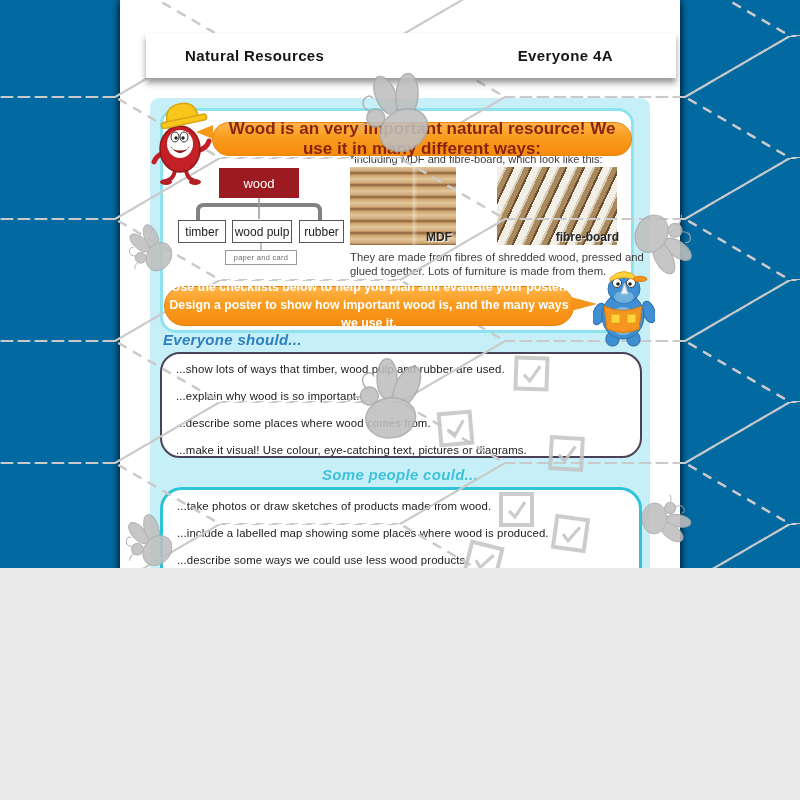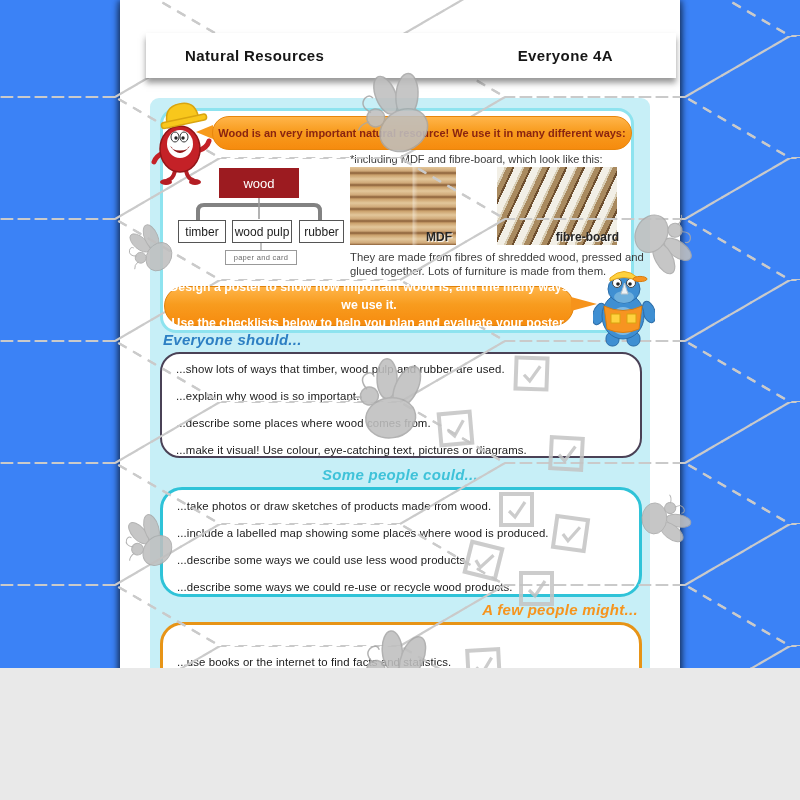--- a/index.html
+++ b/index.html
@@ -1,33 +1,33 @@
 <!DOCTYPE html>
 <html><head>
 <meta charset="utf-8">
 <style>
   html,body{margin:0;padding:0;background:#e9e9e9;}
-  .canvas{position:relative;width:800px;height:668px;overflow:hidden;background:#3b82f6;
+  .canvas{position:relative;width:800px;height:568px;overflow:hidden;background:#0369a1;
           font-family:"Liberation Sans",sans-serif;text-decoration:underline;}
   
   .page{position:absolute;left:120px;top:0;width:560px;height:791px;background:#ffffff;
         box-shadow:-3px 0 5px rgba(0,0,0,.35), 3px 0 5px rgba(0,0,0,.35), 0 6px 8px rgba(0,0,0,.45);}
   
   .ribbon{position:absolute;left:146px;top:33px;width:530px;height:45px;background:#ffffff;z-index:5;
           box-shadow:0 5px 6px rgba(50,50,50,.5);display:flex;align-items:center;justify-content:space-between;
           box-sizing:border-box;padding:0 63px 0 39px;}
   .ribbon .ttl{font-size:15px;font-weight:bold;color:#161616;letter-spacing:.4px;}
   
   .content{position:absolute;left:150px;top:98px;width:500px;height:648px;background:#c7eff7;border-radius:9px;}
   .whitebox{position:absolute;left:10px;top:10px;width:468px;height:219px;background:#ffffff;
             border:3px solid #8ee3ef;border-radius:16px;}
   
-  .bubble{position:absolute;left:62px;top:18px;width:420px;height:34px;z-index:5;box-sizing:border-box;
+  .bubble{position:absolute;left:62px;top:24px;width:420px;height:34px;z-index:5;box-sizing:border-box;
           background:linear-gradient(180deg,#ffb54a 0%,#f89c1f 45%,#f68b0e 100%);
-          border:1px solid #e8860c;border-radius:17px;color:#8a2410;font-weight:bold;font-size:11px;
+          border:1px solid #e8860c;border-radius:17px;color:#8a2410;font-weight:bold;font-size:17px;
           display:flex;align-items:center;justify-content:center;text-align:center;}
   .bubble-tail{position:absolute;left:46px;top:27px;width:0;height:0;z-index:5;
           border-top:7px solid transparent;border-bottom:7px solid transparent;border-right:17px solid #f79a1c;}
   
   .woodbox{position:absolute;left:69px;top:70px;width:80px;height:30px;background:#9c1b20;color:#ffffff;
            font-size:13px;display:flex;align-items:center;justify-content:center;}
   .childbox{position:absolute;height:21px;background:#fff;border:1px solid #555;color:#222;font-size:12px;
             display:flex;align-items:center;justify-content:center;}
   .cb-timber{left:28px;top:122px;width:46px;}
   .cb-pulp{left:82px;top:122px;width:58px;}
@@ -126,22 +126,22 @@
     <div class="mdf-note">*including MDF and fibre-board, which look like this:</div>
     <div class="photo photo-mdf">
       <span class="photo-label">MDF</span>
     </div>
     <div class="photo photo-fibre">
       <span class="photo-label lbl-fibre">fibre-board</span>
     </div>
     <div class="made-text">They are made from fibres of shredded wood, pressed and glued together. Lots of furniture is made from them.</div>
 
     <div class="banner">
+      <span>Use the checklists below to help you plan and evaluate your poster.</span>
       <span>Design a poster to show how important wood is, and the many ways we use it.</span>
-      <span>Use the checklists below to help you plan and evaluate your poster.</span>
     </div>
     <div class="banner-tail"></div>
 
     <div class="sec-head head-everyone">Everyone should...</div>
     <div class="sec-box box-everyone">
       <div class="item" style="top:9px">...show lots of ways that timber, wood pulp and rubber are used.</div>
       <div class="item" style="top:36px">...explain why wood is so important.</div>
       <div class="item" style="top:63px">...describe some places where wood comes from.</div>
       <div class="item" style="top:90px">...make it visual! Use colour, eye-catching text, pictures or diagrams.</div>
     </div>

